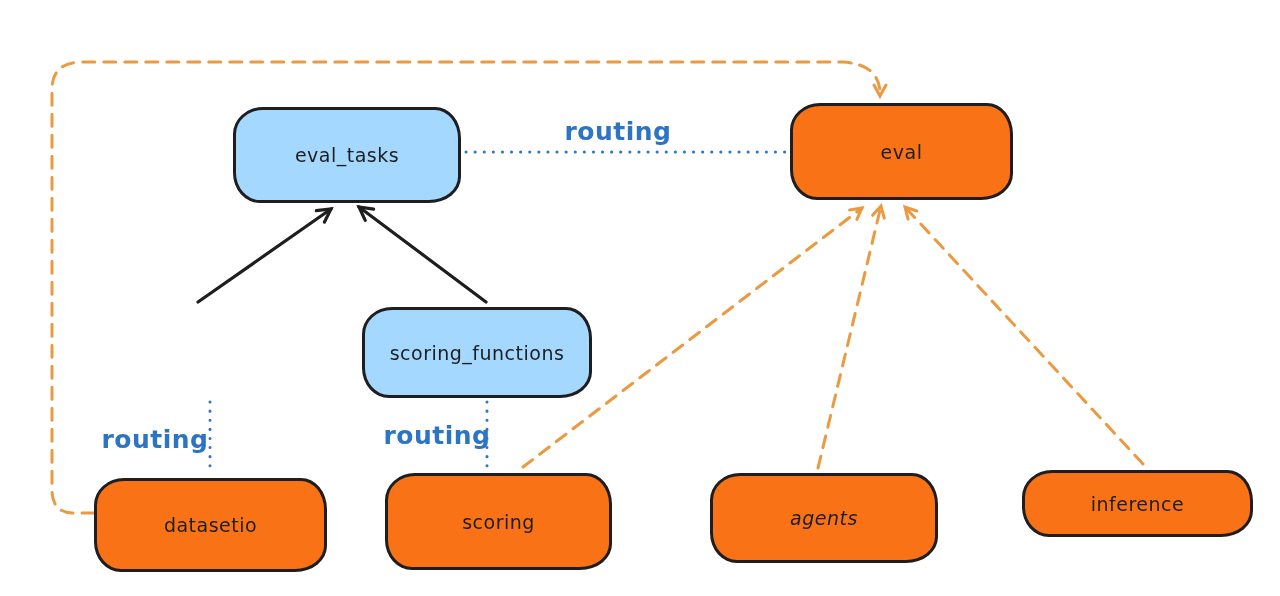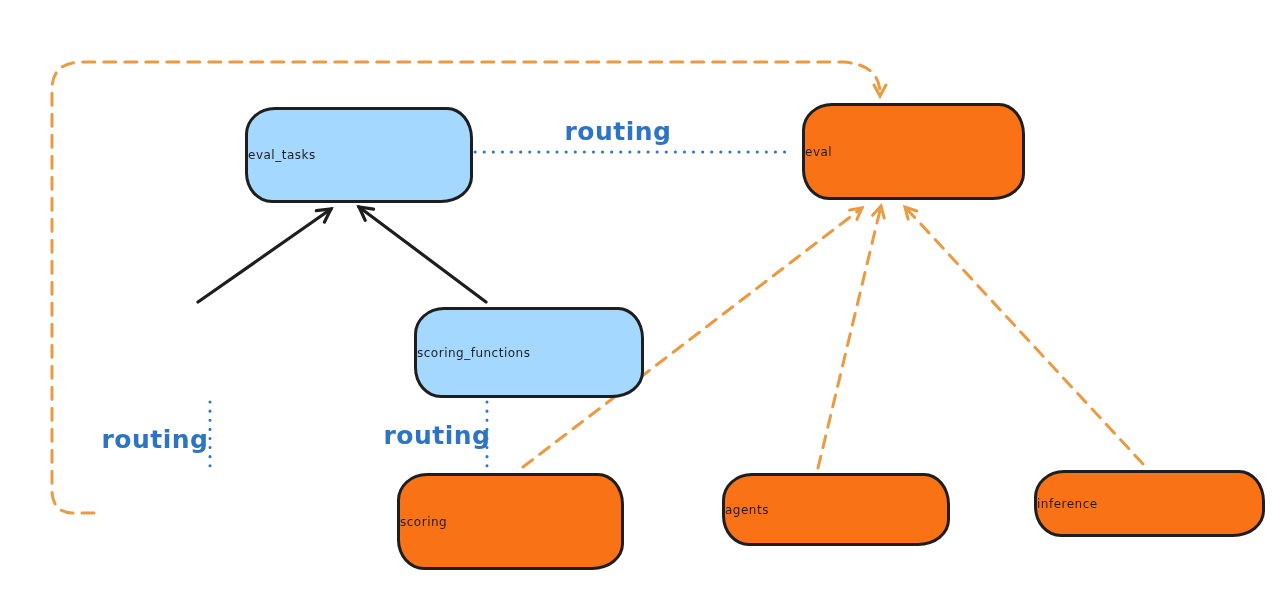--- a/index.html
+++ b/index.html
@@ -40,26 +40,25 @@
     fill: none;
     stroke-linecap: round;
     stroke-dasharray: 12 9;
   }
   .node {
     position: absolute;
     box-sizing: border-box;
     border: 3px solid #1e1e1e;
     display: flex;
     align-items: center;
-    justify-content: flex-start;
-    font-size: 12px;
+    justify-content: center;
+    font-size: 19px;
     color: #1e1e1e;
     letter-spacing: 0.5px;
     border-radius: 30px 26px 32px 27px / 27px 31px 26px 30px;
-    margin-left: 12px;
   }
   .node.blue  { background: #a5d8ff; }
   .node.green { background: #f97316; }
   .edge-label {
     position: absolute;
     width: 130px;
     text-align: center;
     font-size: 25px;
     font-weight: bold;
     color: #2d74c4;
@@ -96,30 +95,33 @@
 
   <div class="node blue" style="left:233px; top:107px; width:228px; height:96px;">
     <span>eval_tasks</span>
   </div>
 
   <div class="node green" style="left:790px; top:103px; width:223px; height:97px;">
     <span>eval</span>
   </div>
 
 
-  <div class="node blue" style="left:402px; top:307px; width:230px; height:91px;">
+  <div class="node blue" style="left:362px; top:307px; width:230px; height:91px;">
     <span>scoring_functions</span>
   </div>
 
+  <div class="node green" style="left:94px; top:478px; width:233px; height:94px;">
+    <span>datasetio</span>
+  </div>
 
   <div class="node green" style="left:385px; top:473px; width:227px; height:97px;">
     <span>scoring</span>
   </div>
 
-  <div class="node green" style="left:710px; top:473px; width:228px; height:73px;">
+  <div class="node green" style="left:710px; top:473px; width:228px; height:90px;font-style:italic;">
     <span>agents</span>
   </div>
 
   <div class="node green" style="left:1022px; top:470px; width:231px; height:67px;">
     <span>inference</span>
   </div>
 
   <div class="edge-label" style="left:553px; top:117px;">routing</div>
   <div class="edge-label" style="left:90px; top:425px;">routing</div>
   <div class="edge-label" style="left:372px; top:421px;">routing</div>

